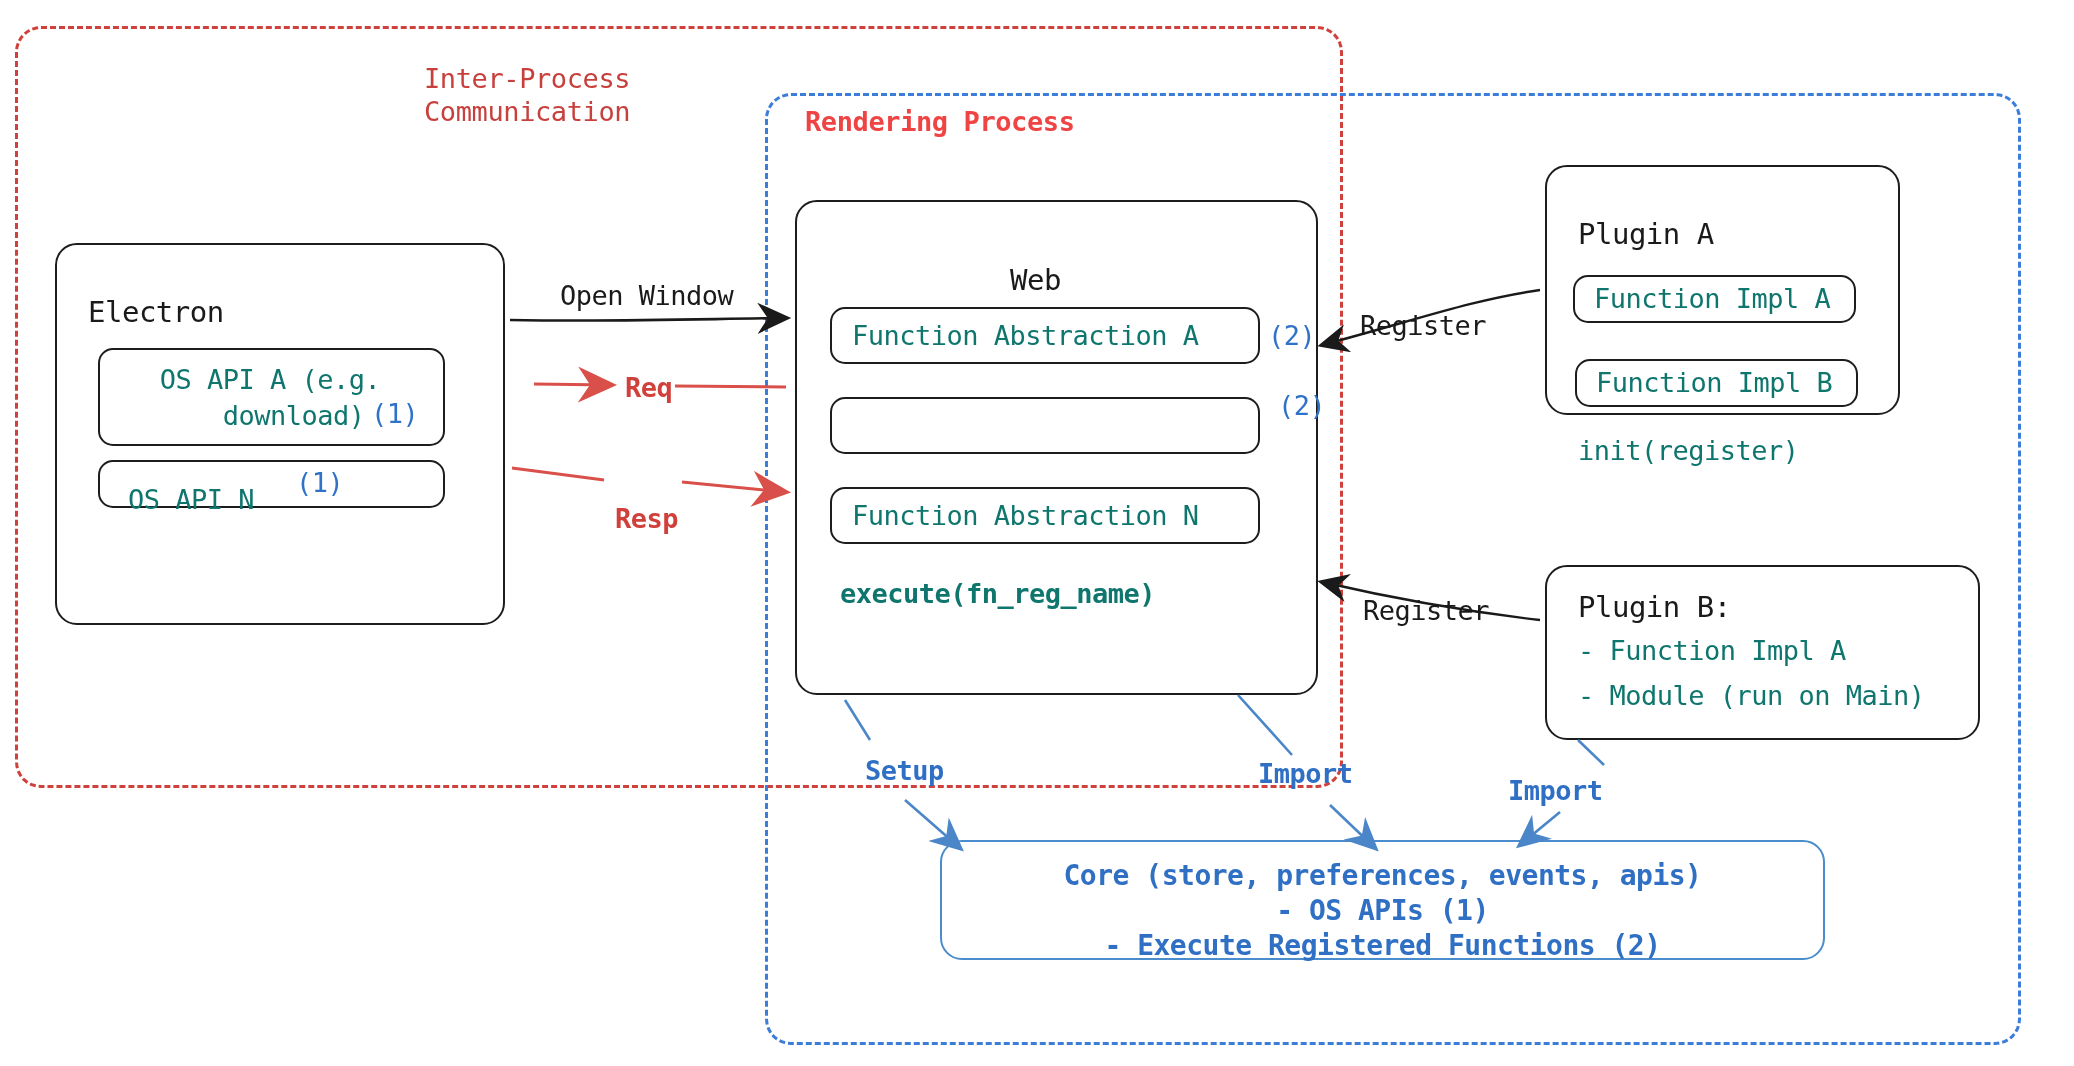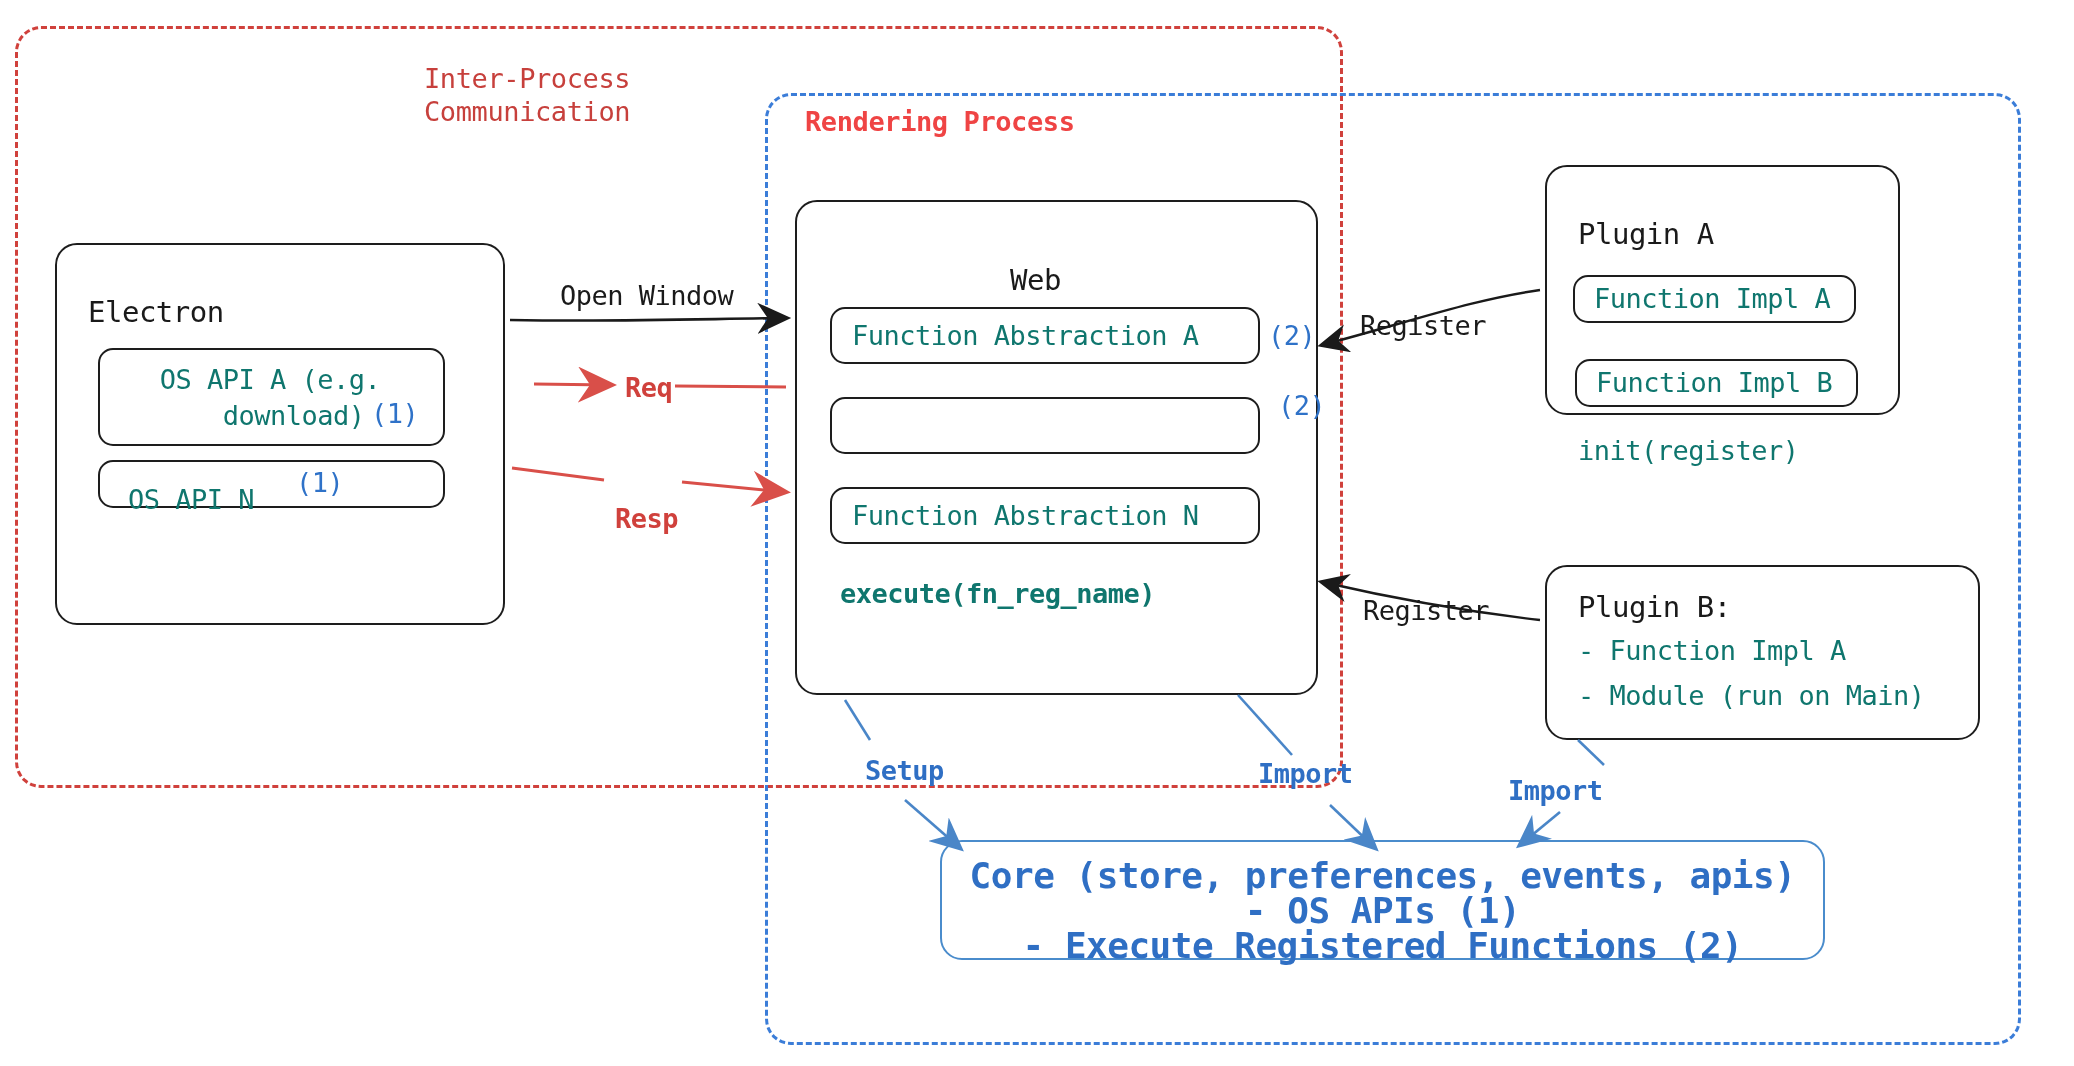--- a/index.html
+++ b/index.html
@@ -62,21 +62,21 @@
   
   #pluginb-box{left:1545px;top:565px;width:435px;height:175px;}
   #pluginb-title{left:1578px;top:590px;}
   #pluginb-l1{left:1578px;top:635px;}
   #pluginb-l2{left:1578px;top:680px;}
 
   
   #core-box{position:absolute;left:940px;top:840px;width:885px;height:120px;
             box-sizing:border-box;border:2.5px solid #4a8ccc;border-radius:22px;background:#fff;}
   #core-text{position:absolute;left:940px;top:858px;width:885px;text-align:center;
-             color:#2f6fc4;font-size:36px;font-weight:bold;line-height:35px;white-space:pre;letter-spacing:-0.5px;}
+             color:#2f6fc4;font-size:28px;font-weight:bold;line-height:35px;white-space:pre;letter-spacing:-0.5px;}
 
   
   .elabel{position:absolute;font-size:27px;white-space:pre;letter-spacing:-0.5px;}
   .k-black{color:#1a1a1a;}
   .k-red{color:#d0413c;font-weight:600;}
   .k-blue{color:#2f6fc4;font-weight:bold;}
 
   #lbl-open-window{left:560px;top:280px;}
   #lbl-req{left:625px;top:372px;}
   #lbl-resp{left:615px;top:470px;margin-top:33px;}

